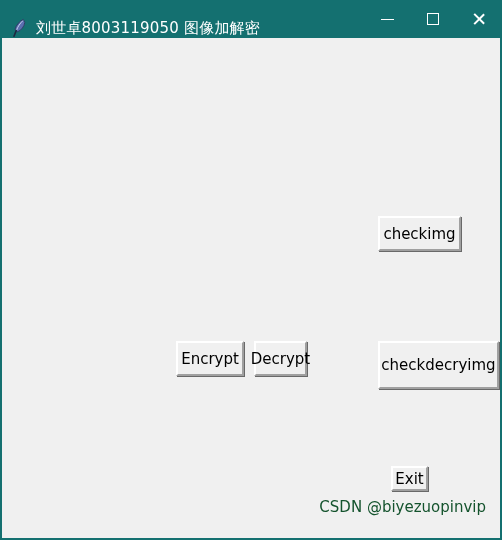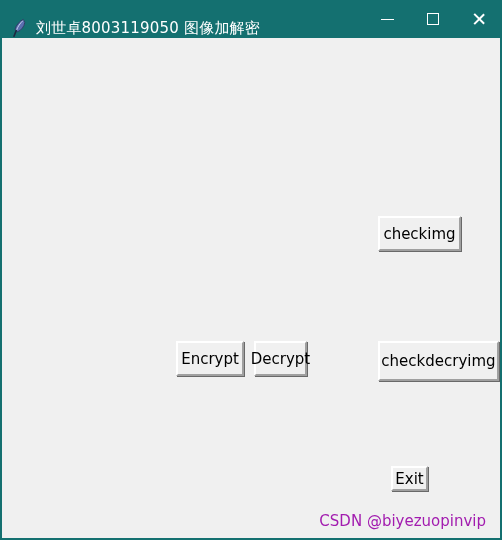--- a/index.html
+++ b/index.html
@@ -122,29 +122,29 @@
     font-size: 15px;
     color: #000000;
     cursor: default;
     white-space: nowrap;
     padding: 0 0;
   }
 
   #btn-checkimg       { left: 376px; top: 178px; width: 83px;  height: 35px; }
   #btn-encrypt        { left: 126px; top: 303px; width: 68px;  height: 35px; margin-left: 48px; }
   #btn-decrypt        { left: 252px; top: 303px; width: 53px;  height: 35px; }
-  #btn-checkdecryimg  { left: 376px; top: 303px; width: 121px; height: 40px; }
+  #btn-checkdecryimg  { left: 376px; top: 303px; width: 121px; height: 48px; }
   #btn-exit           { left: 389px; top: 428px; width: 37px;  height: 25px; }
 
   
   #watermark {
     position: absolute;
     right: 14px;
-    bottom: 8px;
-    color: #a21caf;
+    bottom: 22px;
+    color: #14532d;
     font-size: 15px;
     font-family: "DejaVu Sans", "Liberation Sans", sans-serif;
     user-select: none;
     white-space: nowrap;
   }
 </style>
 </head>
 <body>
 
 <div id="app-window">

